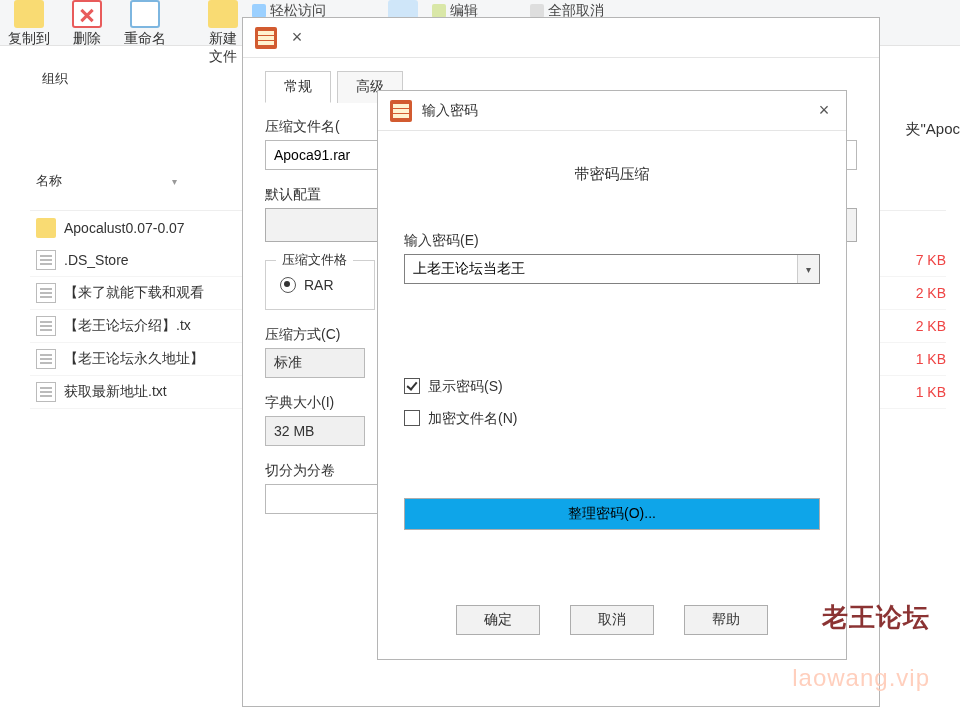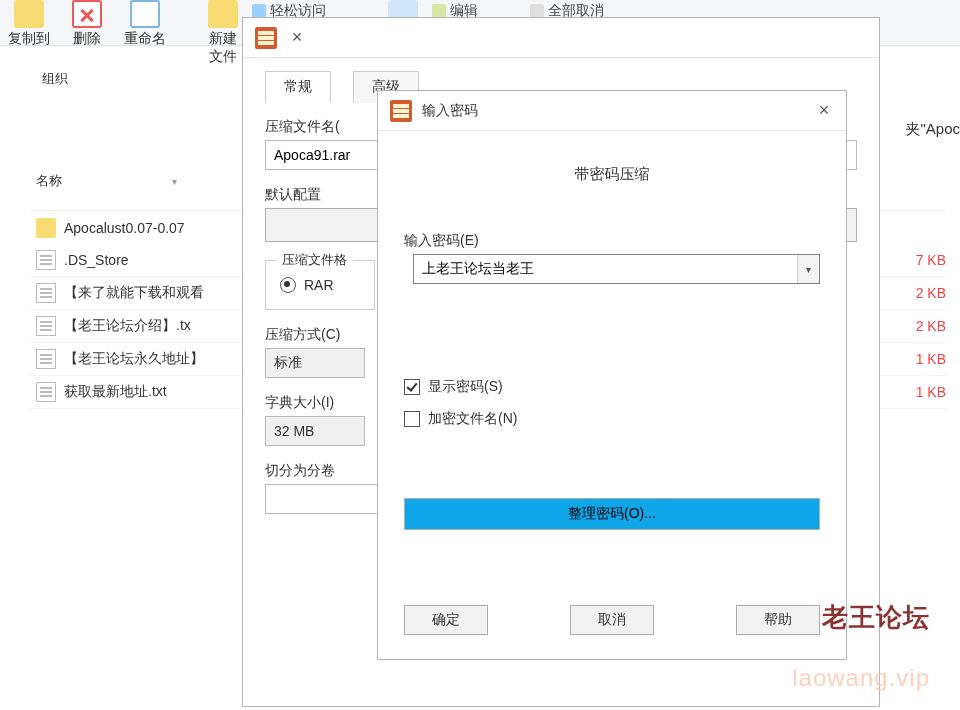--- a/index.html
+++ b/index.html
@@ -76,21 +76,21 @@
   }
   .dlg-title .rar-ic::after {
     content:""; position:absolute; left:3px; top:4px; width:16px; height:4px; background:#fff3d0;
     box-shadow: 0 5px 0 #fff3d0, 0 10px 0 #fff3d0;
   }
   .dlg-title .ttxt { flex:1; font-size:14px; }
   .dlg-title .x { width:20px; text-align:center; font-size:18px; color:#555; cursor:pointer; }
 
   .dlg1-body { padding: 12px 22px; position:relative; height:calc(100% - 40px); }
 
-  .tabs { display:flex; gap:22px; margin-bottom:16px; }
+  .tabs { display:flex; gap:6px; margin-bottom:16px; }
   .tab {
     padding:6px 18px; border:1px solid #ccc; border-bottom:none;
     background:#f7f7f7; font-size:14px; position:relative; top:1px;
   }
   .tab.active { background:#fff; border-bottom:1px solid #fff; }
 
   .field-label { font-size:14px; margin:10px 0 4px; }
   .text-input {
     width:100%; height:30px; border:1px solid #b9b9b9; padding:0 8px; font-size:14px;
     background:#fff;
@@ -122,45 +122,45 @@
 
   
   .dlg2 {
     position:absolute; left:377px; top:90px; width:470px; height:570px;
     background:#fff; border:1px solid #b5b5b5;
   }
   .dlg2-body { padding: 20px 26px; position:relative; height:calc(100% - 40px); }
   .center-label { text-align:center; font-size:15px; margin: 14px 0 48px; }
 
   .combobox {
-    display:flex; border:1px solid #808080; height:30px; background:#15803d;margin-left:9px;
+    display:flex; border:1px solid #808080; height:30px; background:#15803d;
   }
   .combobox input {
     flex:1; border:none; outline:none; padding:0 8px; font-size:14px;
   }
   .combobox .drop {
     width:22px; display:flex; align-items:center; justify-content:center; color:#555;
     border-left:1px solid #ccc; background:#f3f3f3; font-size:10px;
   }
 
-  .check-row { display:flex; align-items:center; gap:8px; font-size:14px; margin-top:14px;}
+  .check-row { display:flex; align-items:flex-start; gap:8px; font-size:14px; margin-top:14px;}
   .chk {
     width:16px; height:16px; border:1.5px solid #555; position:relative;
   }
   .chk.checked::after {
     content:""; position:absolute; left:2px; top:3px; width:8px; height:4px;
     border-left:2px solid #333; border-bottom:2px solid #333; transform:rotate(-50deg);
   }
 
   .btn {
     height:30px; min-width:84px; border:1px solid #adadad; background:#f2f2f2;
     font-size:14px; display:inline-flex; align-items:center; justify-content:center;
     padding:0 14px;
   }
-  .btn-row { display:flex; gap:42px; justify-content:space-between; position:absolute; left:26px; right:26px; bottom:24px;}
+  .btn-row { display:flex; gap:30px; justify-content:center; position:absolute; left:26px; right:26px; bottom:24px;}
 
   .org-btn { width:100%; height:32px; border:1px solid #adadad; background:#0ea5e9;
     font-size:14px; display:flex; align-items:center; justify-content:center; }
 
   .watermark-1 {
     position:absolute; right:30px; top:600px; font-size:26px; color:#7f1d1d; font-weight:600;
     letter-spacing:1px; opacity:0.9;
   }
   .watermark-2 {
     position:absolute; right:30px; top:664px; font-size:24px; color:#ffcab6; font-weight:500;

